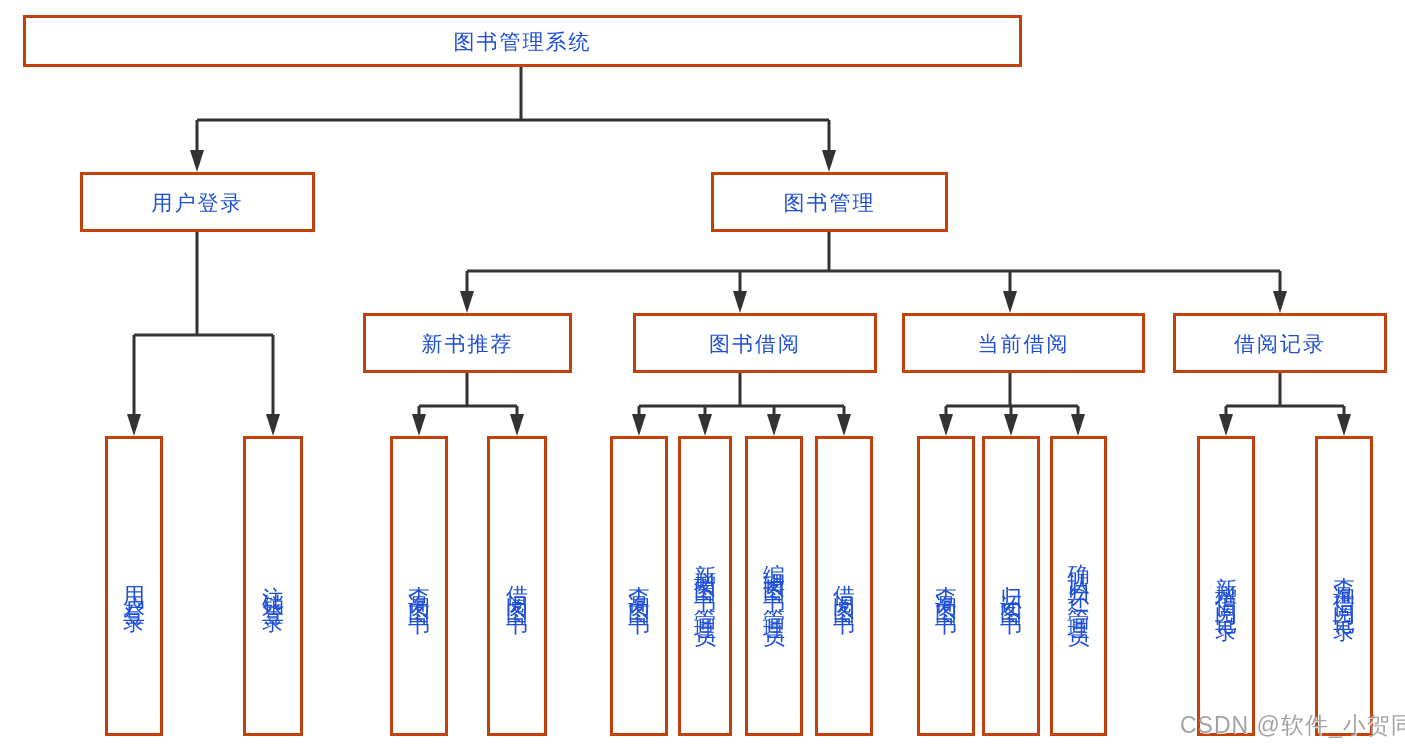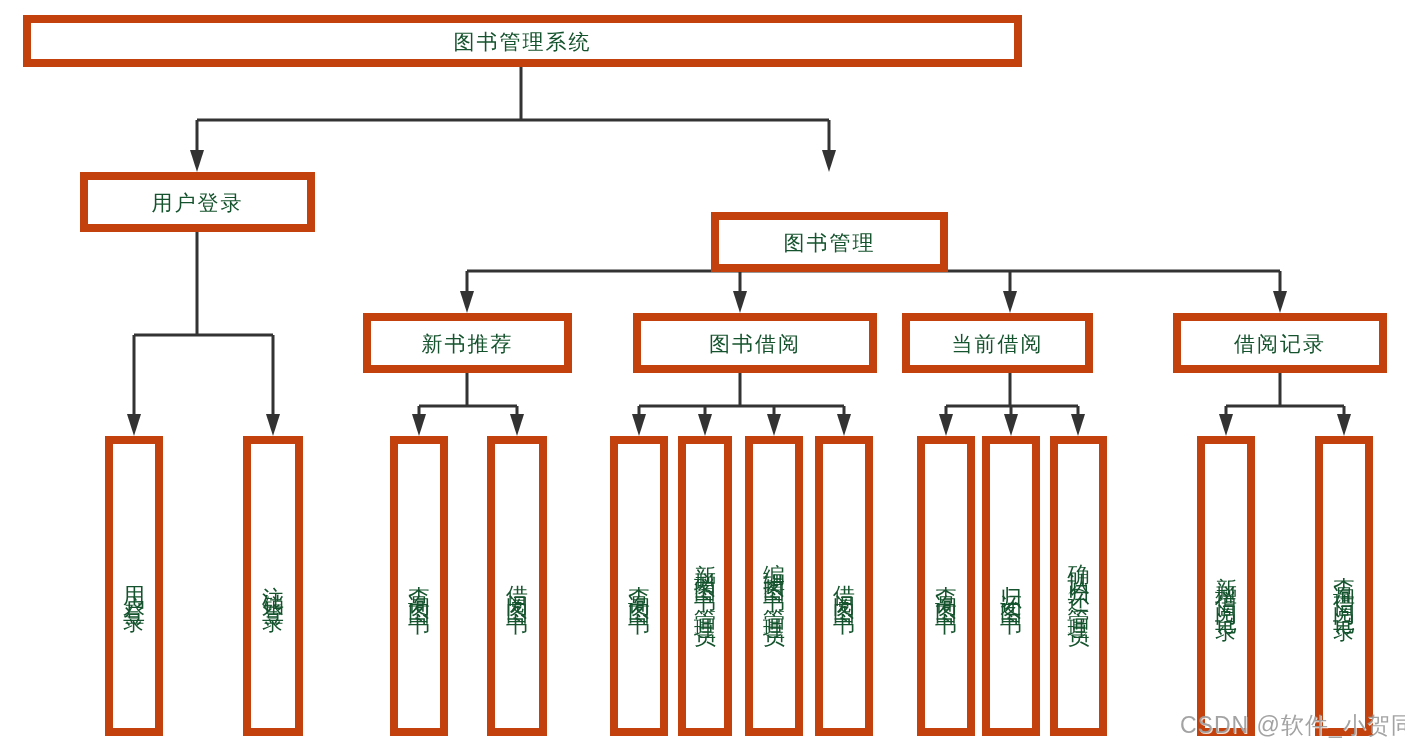--- a/index.html
+++ b/index.html
@@ -19,26 +19,26 @@
     position: absolute;
     left: 0;
     top: 0;
     width: 1405px;
     height: 747px;
     z-index: 1;
   }
   .box {
     position: absolute;
     box-sizing: border-box;
-    border: 8px solid #c2410c;
+    border: 3px solid #c2410c;
     background: #ffffff;
     display: flex;
     align-items: center;
     justify-content: center;
-    color: #14532d;
+    color: #1d4ed8;
     font-size: 21px;
     z-index: 2;
     line-height: 1;
     white-space: nowrap;
   }
   .box.h {
     letter-spacing: 2px;
   }
   .box.v {
     writing-mode: vertical-rl;
@@ -99,25 +99,25 @@
       <polygon points="1004,414 1018,414 1011,436"></polygon>
       <polygon points="1071,414 1085,414 1078,436"></polygon>
       <polygon points="1219,414 1233,414 1226,436"></polygon>
       <polygon points="1337,414 1351,414 1344,436"></polygon>
     </g>
   </svg>
 
   <div class="box h" style="left:23px; top:15px; width:999px; height:52px;">图书管理系统</div>
 
   <div class="box h" style="left:80px; top:172px; width:235px; height:60px;">用户登录</div>
-  <div class="box h" style="left:711px; top:172px; width:237px; height:60px;margin-top:40px;">图书管理</div>
+  <div class="box h" style="left:711px; top:172px; width:237px; height:60px;">图书管理</div>
 
   <div class="box h" style="left:363px; top:313px; width:209px; height:60px;text-align:right;">新书推荐</div>
   <div class="box h" style="left:633px; top:313px; width:244px; height:60px;">图书借阅</div>
-  <div class="box h" style="left:902px; top:313px; width:191px; height:60px;">当前借阅</div>
+  <div class="box h" style="left:902px; top:313px; width:243px; height:60px;">当前借阅</div>
   <div class="box h" style="left:1173px; top:313px; width:214px; height:60px;">借阅记录</div>
 
   <div class="box v" style="left:105px; top:436px; width:58px; height:300px;">用户登录</div>
   <div class="box v" style="left:243px; top:436px; width:60px; height:300px;">注销登录</div>
 
   <div class="box v" style="left:390px; top:436px; width:58px; height:300px;">查询图书</div>
   <div class="box v" style="left:487px; top:436px; width:60px; height:300px;">借阅图书</div>
 
   <div class="box v" style="left:610px; top:436px; width:58px; height:300px;">查询图书</div>
   <div class="box v" style="left:678px; top:436px; width:54px; height:300px;">新增图书（管理员）</div>

